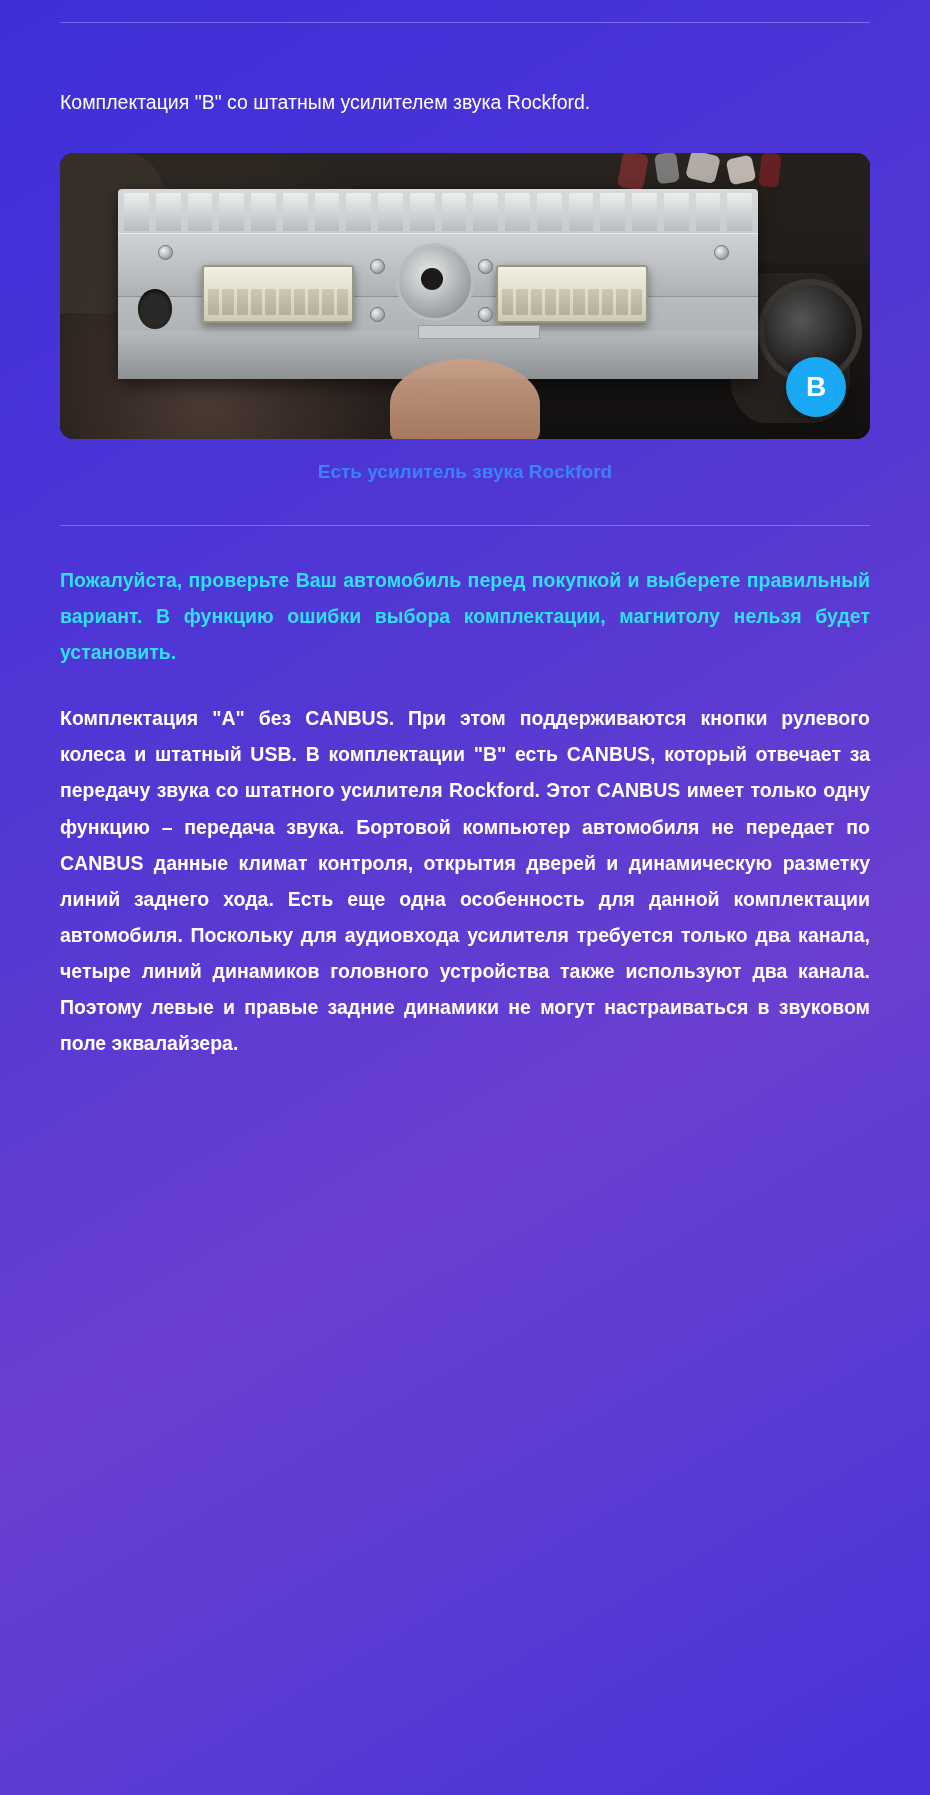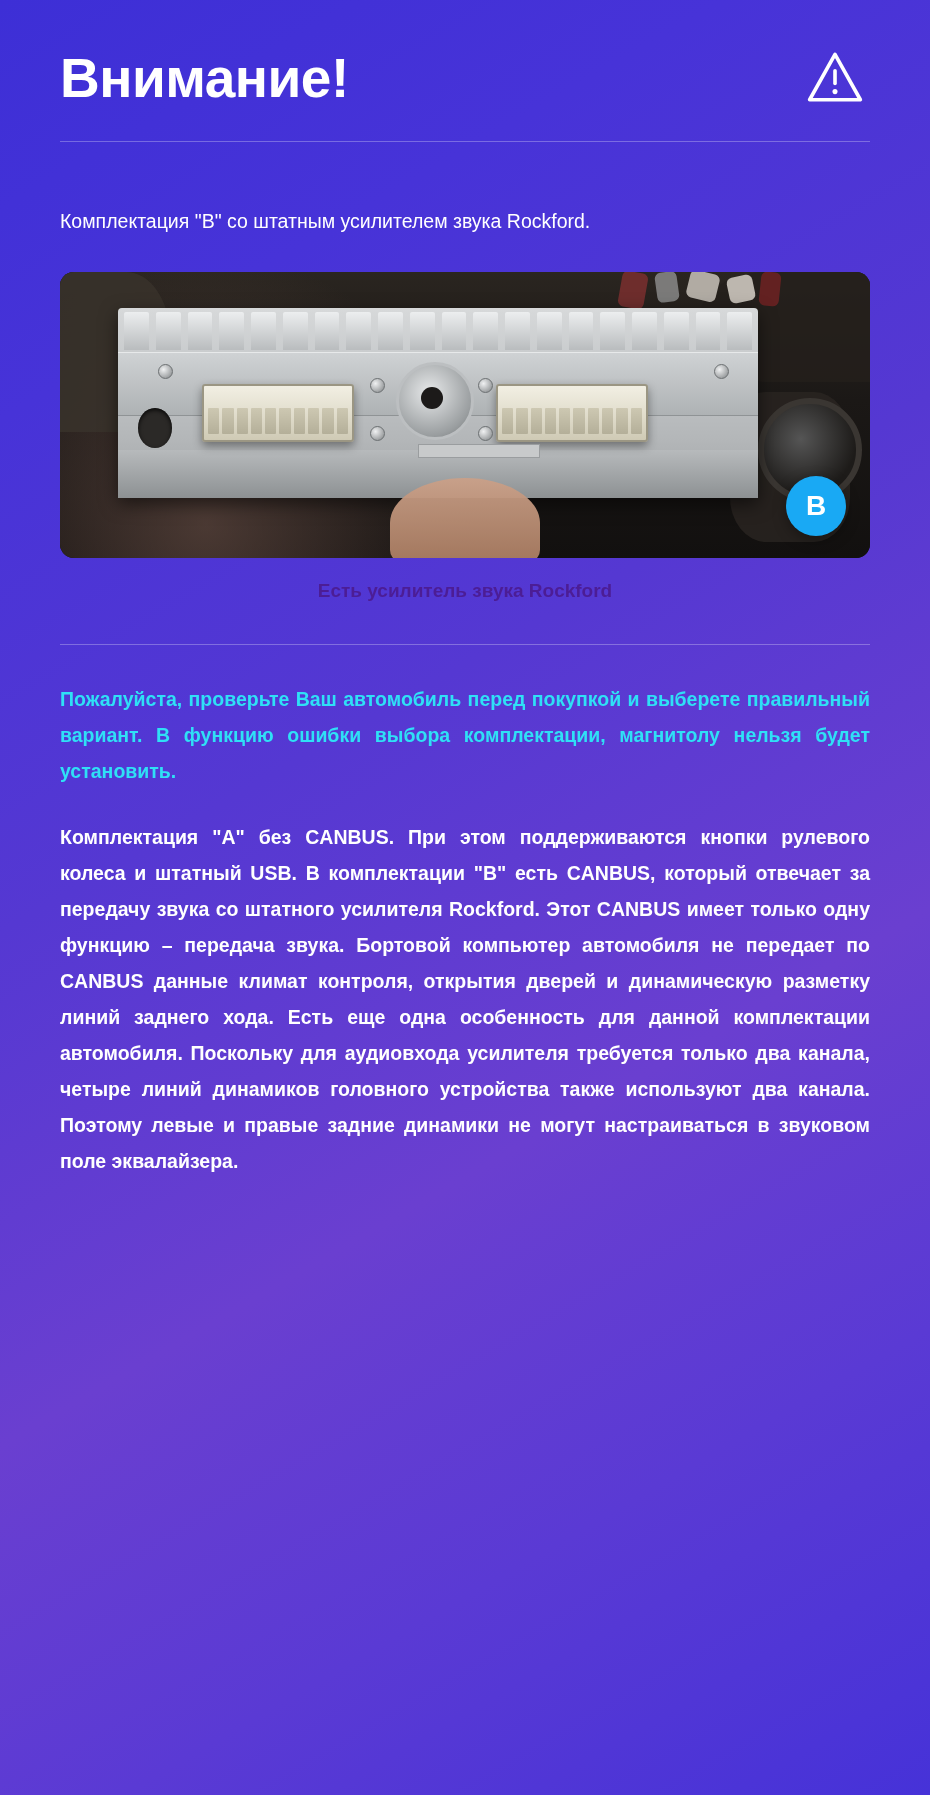--- a/index.html
+++ b/index.html
@@ -243,21 +243,21 @@
     justify-content: center;
     font-size: 28px;
     font-weight: 700;
     box-shadow: 0 4px 14px rgba(0,0,0,.35);
   }
   .caption {
     text-align: center;
     font-size: 19px;
     font-weight: 700;
     margin-top: 22px;
-    color: #4c1d95;
+    color: #3b82f6;
   }
   .divider2 {
     height: 1px;
     background: rgba(255,255,255,0.28);
     margin: 42px 0 0 0;
   }
   .notice {
     margin-top: 36px;
     font-size: 19.5px;
     line-height: 1.85;
@@ -273,30 +273,20 @@
     color: #ffffff;
     text-align: justify;
     padding-bottom: 60px;
   }
 </style>
 </head>
 <body>
 
 <div class="page">
 
-  <div class="header">
-    <h1 class="title">Внимание!</h1>
-    <span class="warn-icon">
-      <svg viewBox="0 0 64 64" width="58" height="58" aria-hidden="true">
-        <path d="M32 6 L60 56 L4 56 Z" fill="none" stroke="#ffffff" stroke-width="4" stroke-linejoin="round"></path>
-        <rect x="30" y="22" width="4" height="18" rx="2" fill="#ffffff"></rect>
-        <circle cx="32" cy="47" r="2.8" fill="#ffffff"></circle>
-      </svg>
-    </span>
-  </div>
 
   <div class="divider"></div>
 
   <div class="intro">
     <p class="gap">Комплектация "B" со штатным усилителем звука Rockford.</p>
   </div>
 
   <div class="photo-wrap">
     <div class="photo">
       <div class="bg-blob bg-b1"></div>

